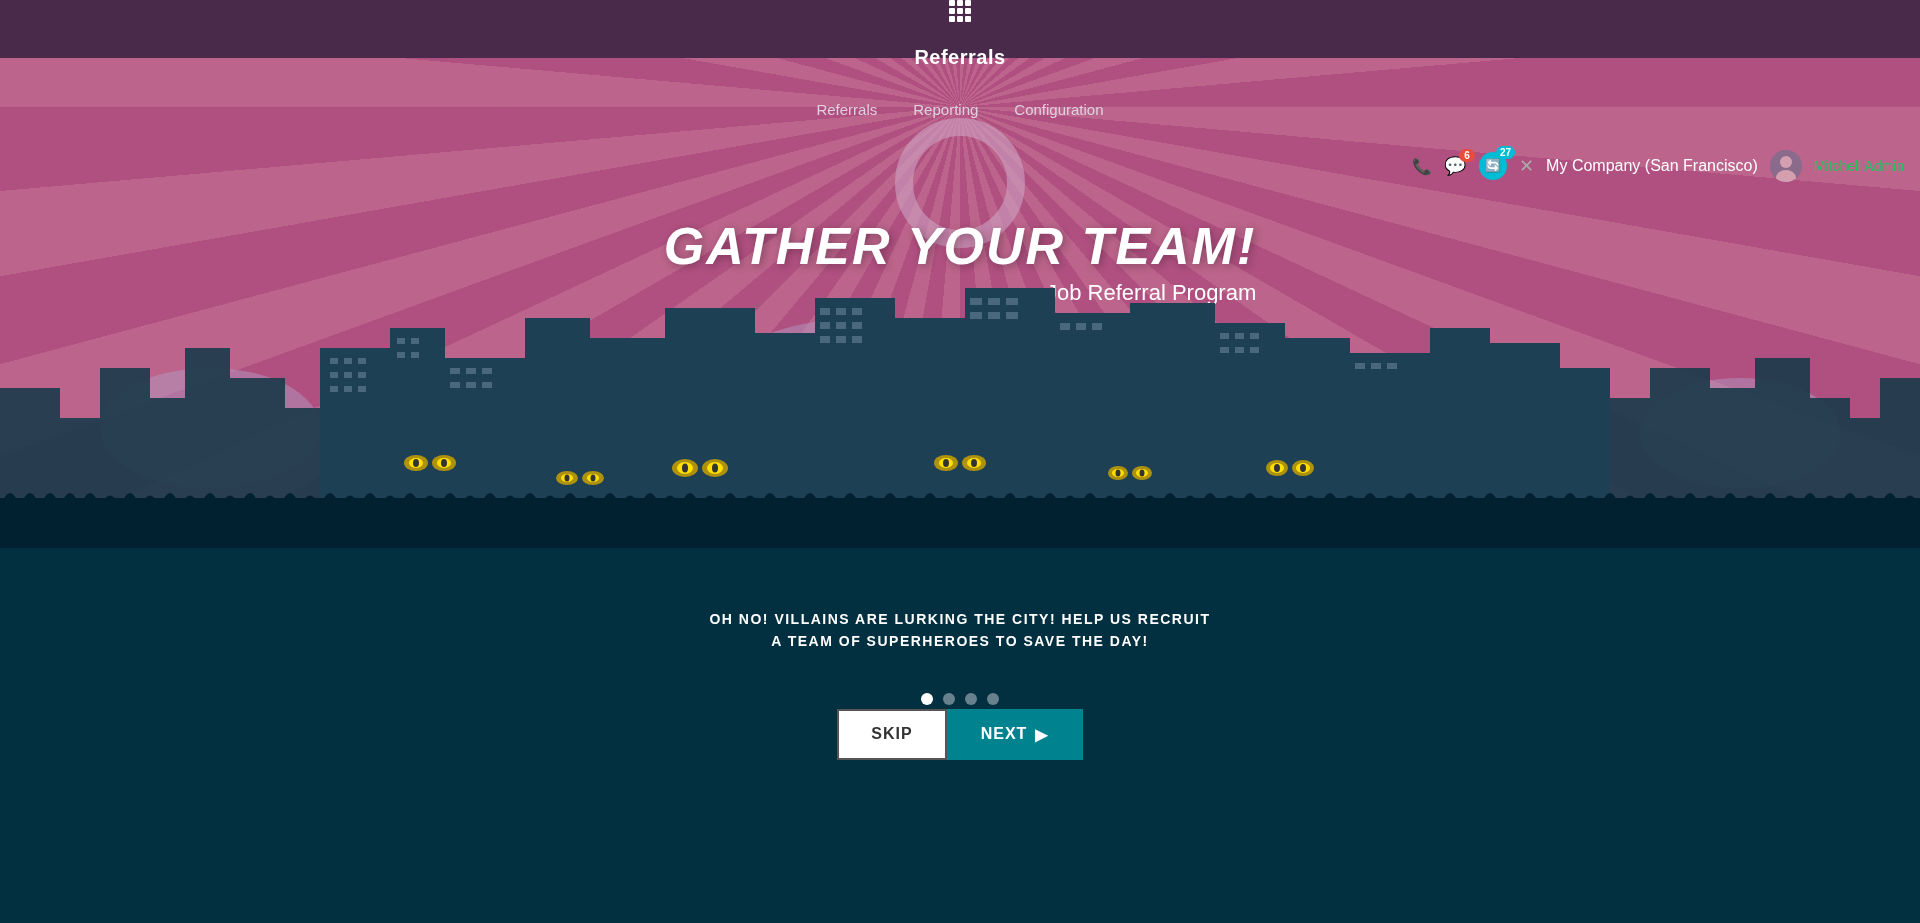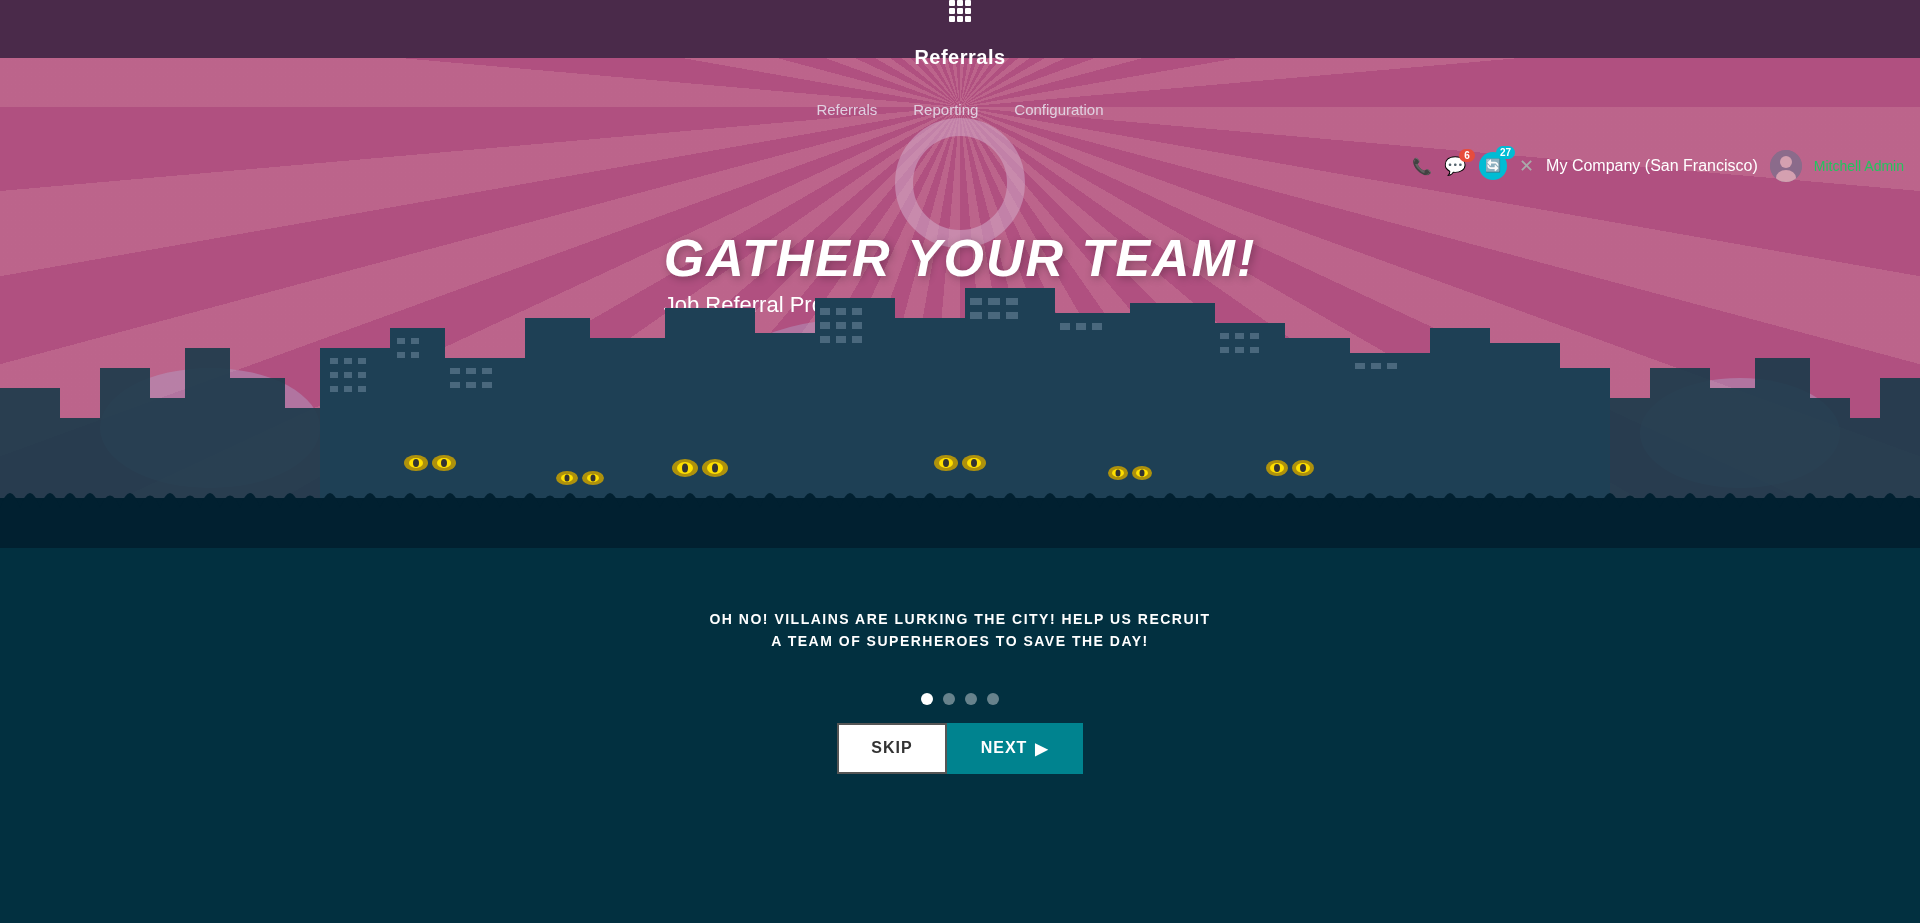--- a/index.html
+++ b/index.html
@@ -146,24 +146,24 @@
       transform: translateX(-50%);
       width: 130px;
       height: 130px;
       border: 18px solid rgba(210,170,200,0.55);
       border-radius: 50%;
     }
 
     
     .hero-title {
       position: absolute;
-      top: 170px;
+      top: 158px;
       left: 50%;
       transform: translateX(-50%);
-      text-align: left;
+      text-align: right;
       white-space: nowrap;
     }
     .hero-title h1 {
       font-size: 52px;
       font-weight: 900;
       color: #fff;
       text-transform: uppercase;
       font-style: italic;
       letter-spacing: 2px;
       text-shadow: 2px 2px 8px rgba(0,0,0,0.3);
@@ -244,21 +244,21 @@
       background: rgba(255,255,255,0.4);
     }
     .dot.active {
       background: #fff;
     }
 
     
     .buttons {
       display: flex;
       gap: 0;
-      margin-top: 18px;
+      margin-top: 4px;
     }
     .btn-skip {
       padding: 14px 32px;
       background: #fff;
       color: #333;
       font-size: 16px;
       font-weight: 700;
       border: 2px solid #555;
       cursor: pointer;
       letter-spacing: 1px;

